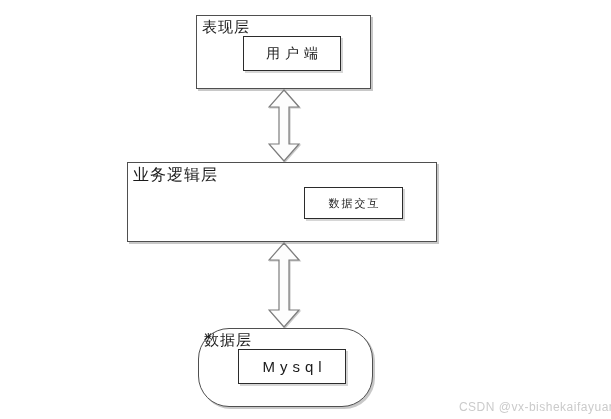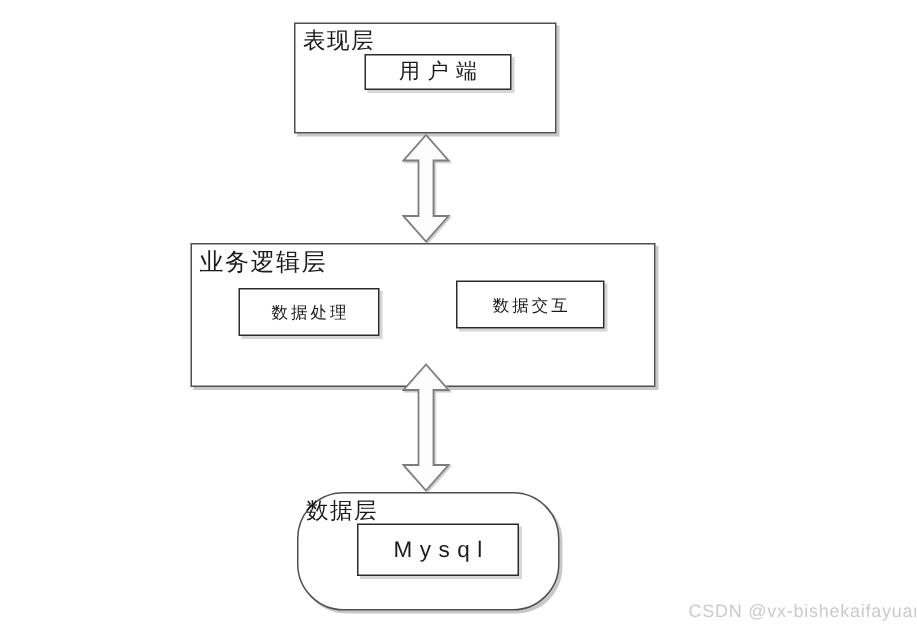--- a/index.html
+++ b/index.html
@@ -18,21 +18,21 @@
   
   .layer {
     position: absolute;
     background: #ffffff;
     border: 1px solid #4f4f4f;
     box-shadow: 2px 2px 0 0 #c8c8c8;
     box-sizing: border-box;
     padding-left: 40px;
   }
   .layer-presentation { left: 196px; top: 15px;  width: 175px; height: 74px; }
-  .layer-business     { left: 127px; top: 162px; width: 310px; height: 96px; font-family: Liberation Serif, serif; }
+  .layer-business     { left: 127px; top: 162px; width: 310px; height: 80px; font-family: Liberation Serif, serif; }
   .layer-data         { left: 198px; top: 328px; width: 175px; height: 79px; border-radius: 31px; }
 
   .layer-label {
     position: absolute;
     left: 5px;
     top: 2px;
     color: #1a1a1a;
     letter-spacing: 1px;
     white-space: nowrap;
   }
@@ -46,21 +46,21 @@
     background: #ffffff;
     border: 1.5px solid #2b2b2b;
     box-shadow: 2px 2px 0 0 #d6d6d6;
     box-sizing: border-box;
     display: flex;
     align-items: center;
     justify-content: center;
     color: #1a1a1a;
     white-space: nowrap;
   }
-  .node-client   { left: 46px;  top: 20px; width: 98px;  height: 24px; font-size: 14px; letter-spacing: 5px; text-indent: 5px; }
+  .node-client   { left: 46px;  top: 20px; width: 98px;  height: 35px; font-size: 14px; letter-spacing: 5px; text-indent: 5px; }
   .node-process  { left: 31px;  top: 29px; width: 94px;  height: 32px; font-size: 11px; letter-spacing: 2px; text-indent: 2px; }
   .node-exchange { left: 176px; top: 24px; width: 99px;  height: 32px; font-size: 11px; letter-spacing: 2px; text-indent: 2px; align-items: center; }
   .node-mysql    { left: 39px;  top: 20px; width: 108px; height: 35px; font-size: 15px; letter-spacing: 5px; text-indent: 5px;
                    font-family: Liberation Sans, sans-serif; }
 
   
   .arrow {
     position: absolute;
     filter: drop-shadow(1.5px 1.5px 0 #c9c9c9);
   }
@@ -94,23 +94,20 @@
       <span>用户端</span>
     </div>
   </div>
 
   <svg class="arrow arrow-top" width="34" height="73" viewBox="0 0 34 73">
     <polygon points="16,1 31,18 21,18 21,55 31,55 16,72 1,55 11,55 11,18 1,18"></polygon>
   </svg>
 
   <div class="layer layer-business">
     <span class="layer-label">业务逻辑层</span>
-    <div class="node node-process">
-      <span>数据处理</span>
-    </div>
     <div class="node node-exchange">
       <span>数据交互</span>
     </div>
   </div>
 
   <svg class="arrow arrow-bottom" width="34" height="86" viewBox="0 0 34 86">
     <polygon points="16,1 31,18 21,18 21,68 31,68 16,85 1,68 11,68 11,18 1,18"></polygon>
   </svg>
 
   <div class="layer layer-data">

